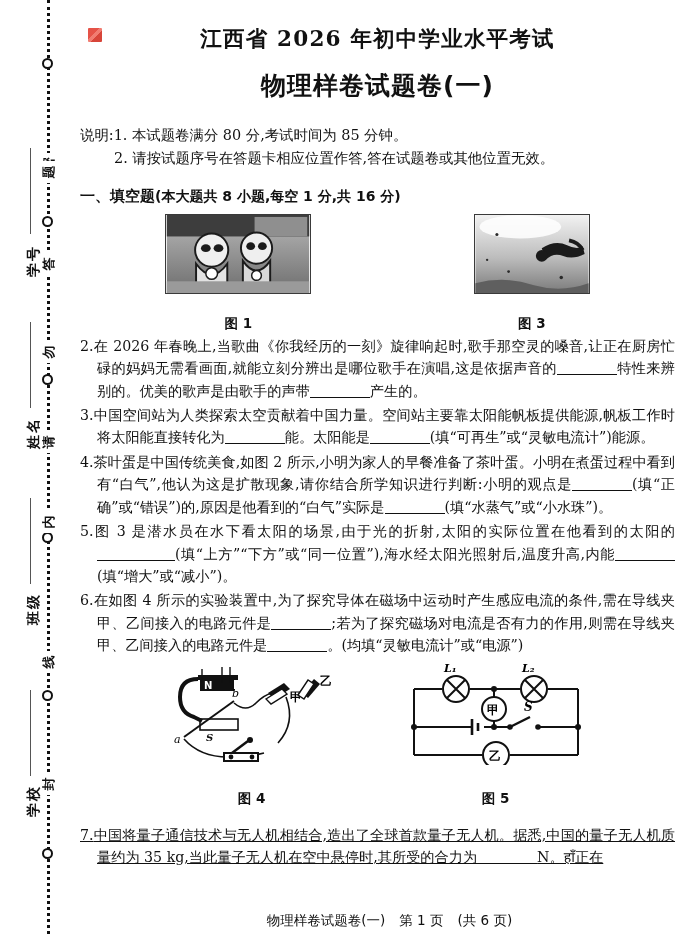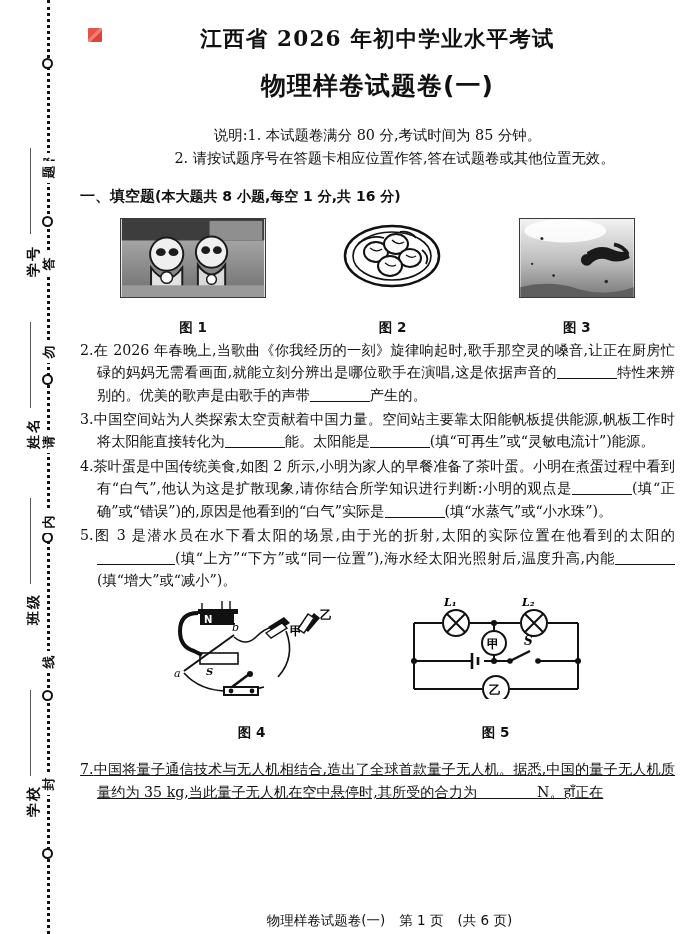--- a/index.html
+++ b/index.html
@@ -96,21 +96,20 @@
     text-align: center;
     font-size: 25px;
     font-weight: 700;
     letter-spacing: 1px;
     font-family: "DejaVu Sans", "Liberation Sans", sans-serif;
   }
   .notes {
     margin: 22px 6px 7px 6px;
     font-size: 14.4px;
     line-height: 1.62;
-    text-align: center;
   }
   .note-line { white-space: nowrap; }
   .note-indent { padding-left: 34px; }
 
   .section-head {
     margin: 16px 6px 4px 6px;
     font-size: 15px;
     font-weight: 700;
     font-family: "DejaVu Sans", "Liberation Sans", sans-serif;
   }
@@ -243,33 +242,20 @@
         <circle cx="92" cy="34" r="16" fill="#efefef" stroke="#1b1b1b" stroke-width="2"></circle>
         <ellipse cx="86" cy="32" rx="4.5" ry="4" fill="#1b1b1b"></ellipse>
         <ellipse cx="98" cy="32" rx="4.5" ry="4" fill="#1b1b1b"></ellipse>
         <path d="M78 47 q14 20 28 0 v30 h-28 z" fill="#d9d9d9" stroke="#1b1b1b" stroke-width="2"></path>
         <circle cx="92" cy="62" r="5" fill="#fff" stroke="#1b1b1b" stroke-width="1.5"></circle>
         <rect x="0" y="68" width="146" height="12" fill="#9a9a9a"></rect>
       </svg>
       <div class="figcap">图 1</div>
     </div>
 
-    <div class="figbox">
-      <svg width="108" height="80" viewBox="0 0 108 80">
-        <ellipse cx="54" cy="42" rx="47" ry="30" fill="#fff" stroke="#111" stroke-width="2.5"></ellipse>
-        <ellipse cx="54" cy="42" rx="39" ry="24" fill="#fff" stroke="#111" stroke-width="1.6"></ellipse>
-        <ellipse cx="38" cy="38" rx="12" ry="10" fill="#fafafa" stroke="#111" stroke-width="2"></ellipse>
-        <ellipse cx="58" cy="30" rx="12" ry="10" fill="#fafafa" stroke="#111" stroke-width="2"></ellipse>
-        <ellipse cx="72" cy="44" rx="11" ry="9" fill="#fafafa" stroke="#111" stroke-width="2"></ellipse>
-        <ellipse cx="52" cy="52" rx="12" ry="10" fill="#fafafa" stroke="#111" stroke-width="2"></ellipse>
-        <path d="M32 34 q6 5 12 1 M54 26 q6 6 12 2 M68 41 q5 4 10 1 M47 49 q6 5 11 2" stroke="#111" stroke-width="1.2" fill="none"></path>
-        <path d="M20 30 q12 -10 26 -6 M62 18 q10 -2 16 6 M84 36 q8 6 4 14" stroke="#111" stroke-width="1.8" fill="none"></path>
-      </svg>
-      <div class="figcap">图 2</div>
-    </div>
 
     <div class="figbox">
       <svg class="photo" width="116" height="80" viewBox="0 0 116 80">
         <defs>
           <linearGradient id="g3" x1="0" y1="0" x2="0" y2="1">
             <stop offset="0" stop-color="#f2f2f2"></stop>
               <stop offset="0.55" stop-color="#bcbcbc"></stop>
               <stop offset="1" stop-color="#7a7a7a"></stop>
           </linearGradient>
         </defs>
@@ -305,20 +291,25 @@
       <span class="num">4.</span><span>茶叶蛋是中国传统美食,如图 2 所示,小明为家人的早餐准备了茶叶蛋。小明在煮蛋过程中看到有“白气”,他认为这是扩散现象,请你结合所学知识进行判断:小明的观点是</span><span class="blank b-md"></span><span>(填“正确”或“错误”)的,原因是他看到的“白气”实际是</span><span class="blank b-md"></span><span>(填“水蒸气”或“小水珠”)。</span>
     </span>
   </div>
 
   <div class="q">
     <span class="q-body">
       <span class="num">5.</span><span>图 3 是潜水员在水下看太阳的场景,由于光的折射,太阳的实际位置在他看到的太阳的</span><span class="blank b-lg"></span><span>(填“上方”“下方”或“同一位置”),海水经太阳光照射后,温度升高,内能</span><span class="blank b-md"></span><span>(填“增大”或“减小”)。</span>
     </span>
   </div>
 
+  <div class="q">
+    <span class="q-body">
+      <span class="num">6.</span><span>在如图 4 所示的实验装置中,为了探究导体在磁场中运动时产生感应电流的条件,需在导线夹甲、乙间接入的电路元件是</span><span class="blank b-md"></span><span>;若为了探究磁场对电流是否有力的作用,则需在导线夹甲、乙间接入的电路元件是</span><span class="blank b-md"></span><span>。(均填“灵敏电流计”或“电源”)</span>
+    </span>
+  </div>
 
   <div class="figrow2">
 
     <div class="figbox">
       <svg width="180" height="104" viewBox="0 0 180 104">
 
         <rect x="38" y="18" width="34" height="12" fill="#111"></rect>
         <text x="42" y="28" font-size="10" font-weight="bold" fill="#fff" font-family="'DejaVu Sans',sans-serif">N</text>
         <rect x="38" y="58" width="38" height="11" fill="#fff" stroke="#111" stroke-width="1.6"></rect>
         <text x="44" y="80" font-size="10" font-style="italic" font-weight="bold" fill="#111" font-family="'DejaVu Serif',serif">S</text>

